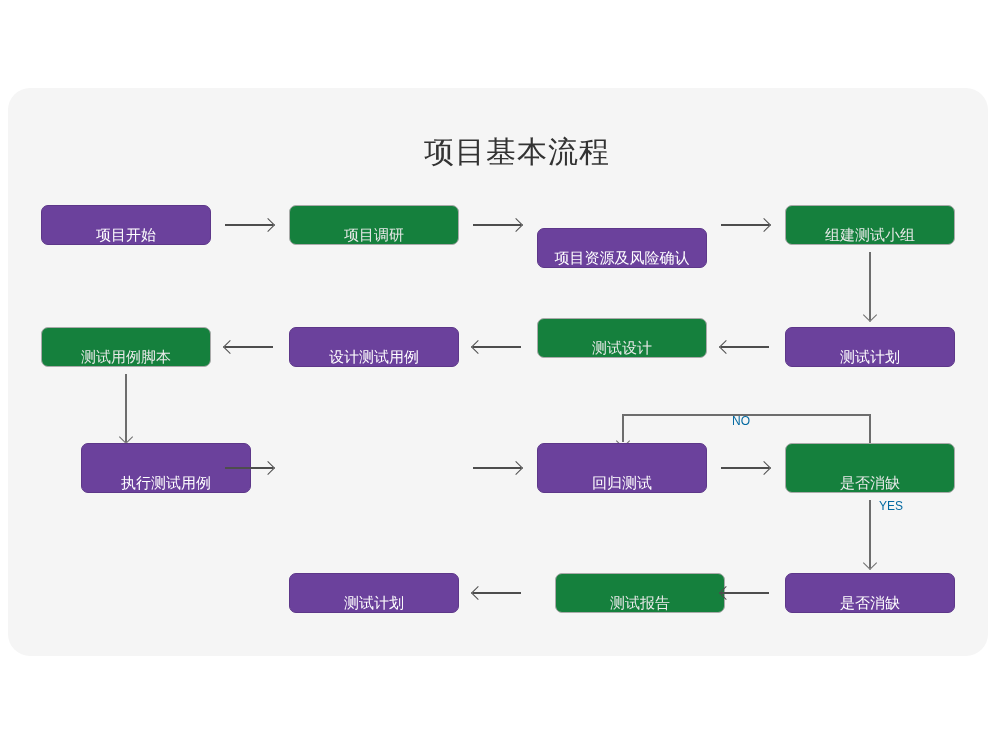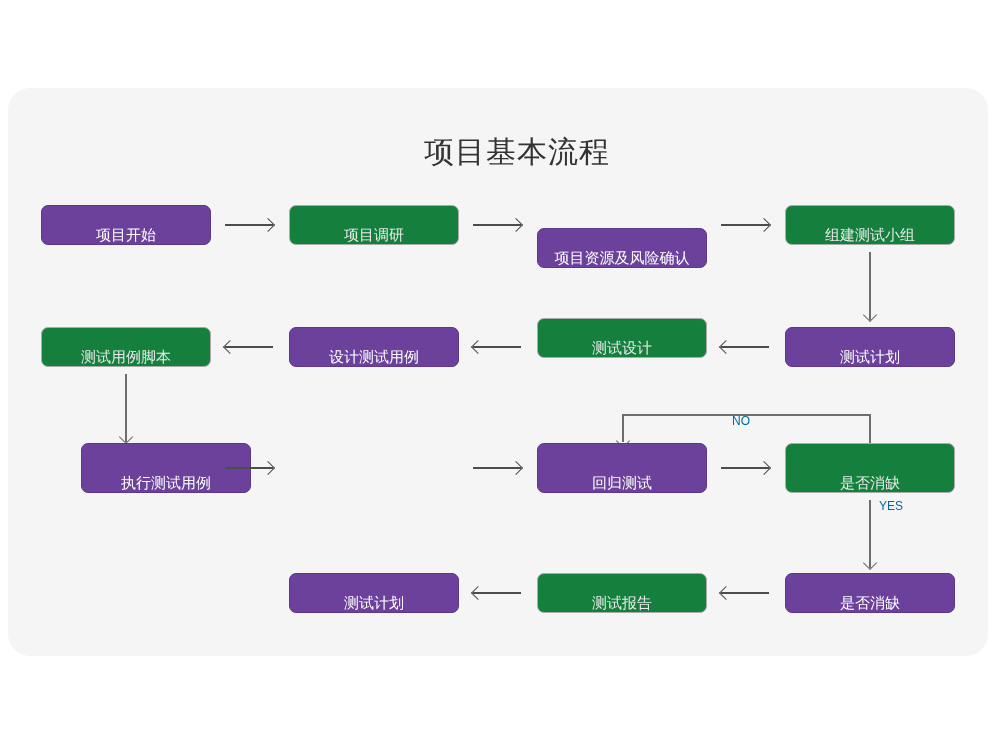--- a/index.html
+++ b/index.html
@@ -257,21 +257,21 @@
 
   <div class="node purple" style="left:289px; top:573px;">
     <span>测试计划</span>
   </div>
 
   <div class="harrow" style="left:473px; top:587px; width:48px;">
     <div class="shaft"></div>
     <div class="headL"></div>
   </div>
 
-  <div class="node gray" style="left:537px; top:573px;">
+  <div class="node gray" style="left:555px; top:573px;">
     <span>测试报告</span>
   </div>
 
   <div class="harrow" style="left:721px; top:587px; width:48px;">
     <div class="shaft"></div>
     <div class="headL"></div>
   </div>
 
   <div class="node purple" style="left:785px; top:573px;">
     <span>是否消缺</span>

